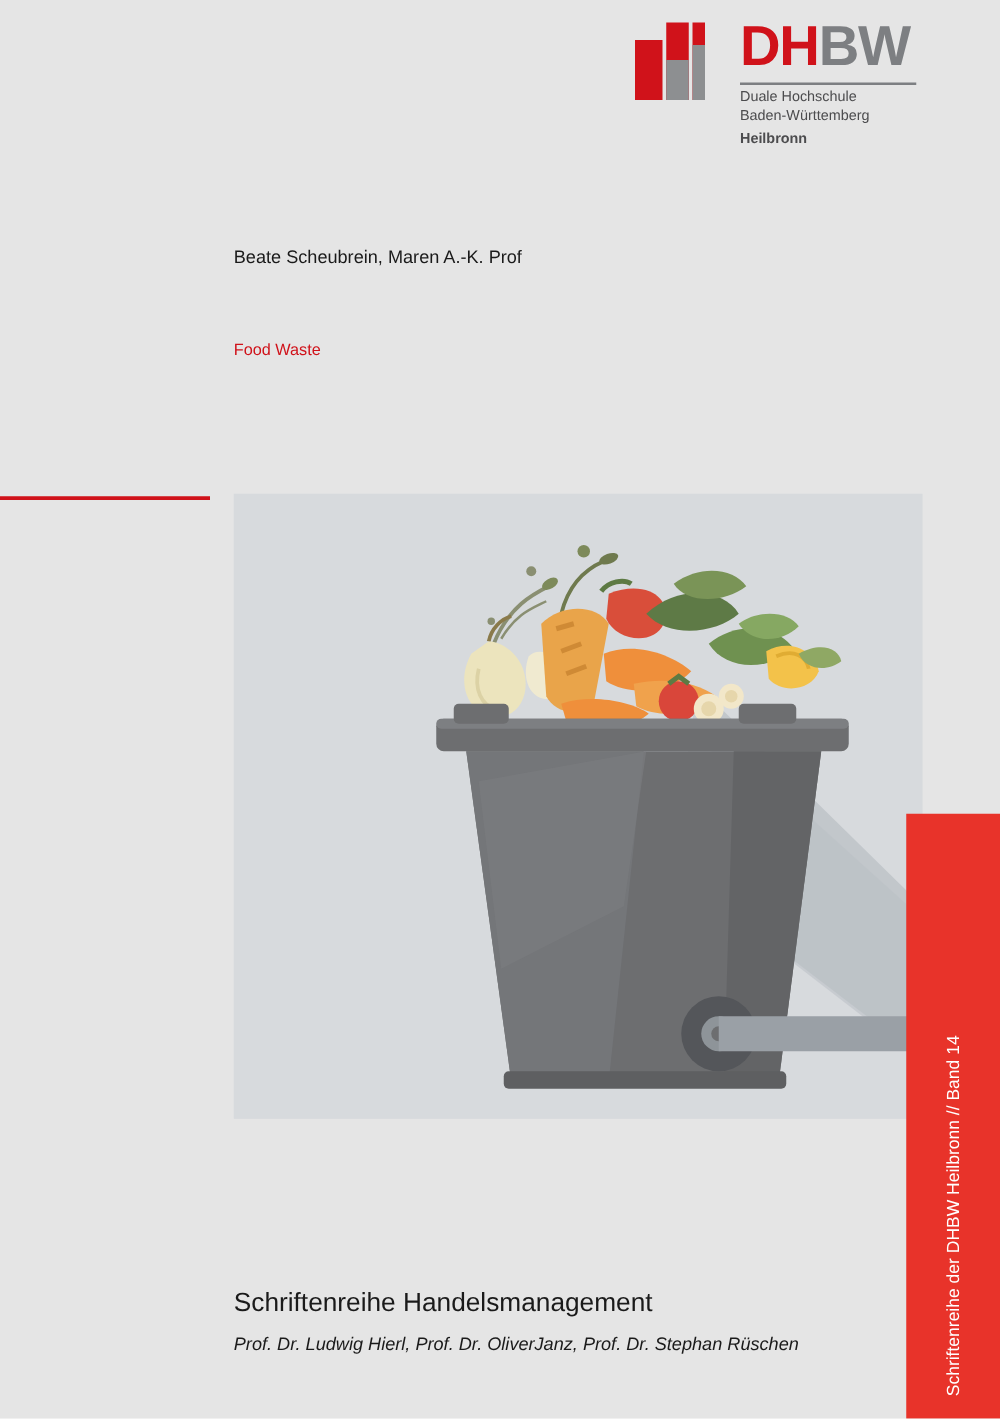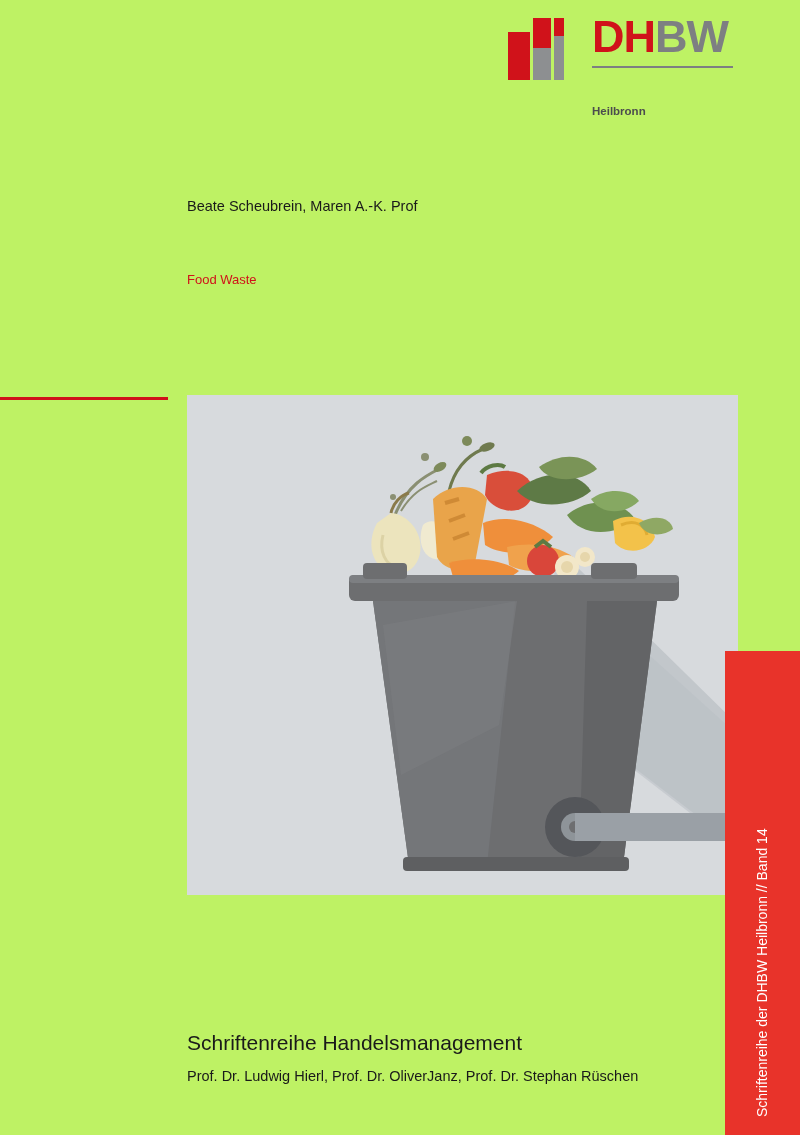--- a/index.html
+++ b/index.html
@@ -8,21 +8,21 @@
     background: #ffffff;
   }
   body {
     font-family: "Liberation Sans", sans-serif;
     -webkit-font-smoothing: antialiased;
   }
   .page {
     position: relative;
     width: 800px;
     height: 1135px;
-    background: #bef264;
+    background: #e5e5e5;
     overflow: hidden;
   }
 
   
   .logo-block {
     position: absolute;
     top: 14px;
     left: 508px;
     width: 230px;
     height: 115px;
@@ -153,37 +153,42 @@
     top: 1031px;
     font-size: 21px;
     color: #1a1a1a;
   }
   .editors {
     position: absolute;
     left: 187px;
     top: 1068px;
     font-size: 14.5px;
     color: #1a1a1a;
+    font-style: italic;
   }
 </style>
 </head>
 <body>
 
 <div class="page">
 
   <div class="logo-block">
     <div class="logo-mark">
       <div class="lm-sq lm-1"></div>
       <div class="lm-sq lm-2"></div>
       <div class="lm-sq lm-3"></div>
       <div class="lm-sq lm-4"></div>
       <div class="lm-sq lm-5"></div>
     </div>
     <div class="logo-dhbw"><span class="red">DH</span><span>BW</span></div>
     <div class="logo-rule"></div>
+    <div class="logo-sub">
+      <div>Duale Hochschule</div>
+      <div>Baden-Württemberg</div>
+    </div>
     <div class="logo-city">Heilbronn</div>
   </div>
 
   <div class="authors">Beate Scheubrein, Maren A.-K. Prof</div>
   <div class="title">Food Waste</div>
 
   <div class="left-rule"></div>
 
   <div class="cover-image">
     <svg width="551" height="500" viewBox="0 0 551 500" xmlns="http://www.w3.org/2000/svg">

